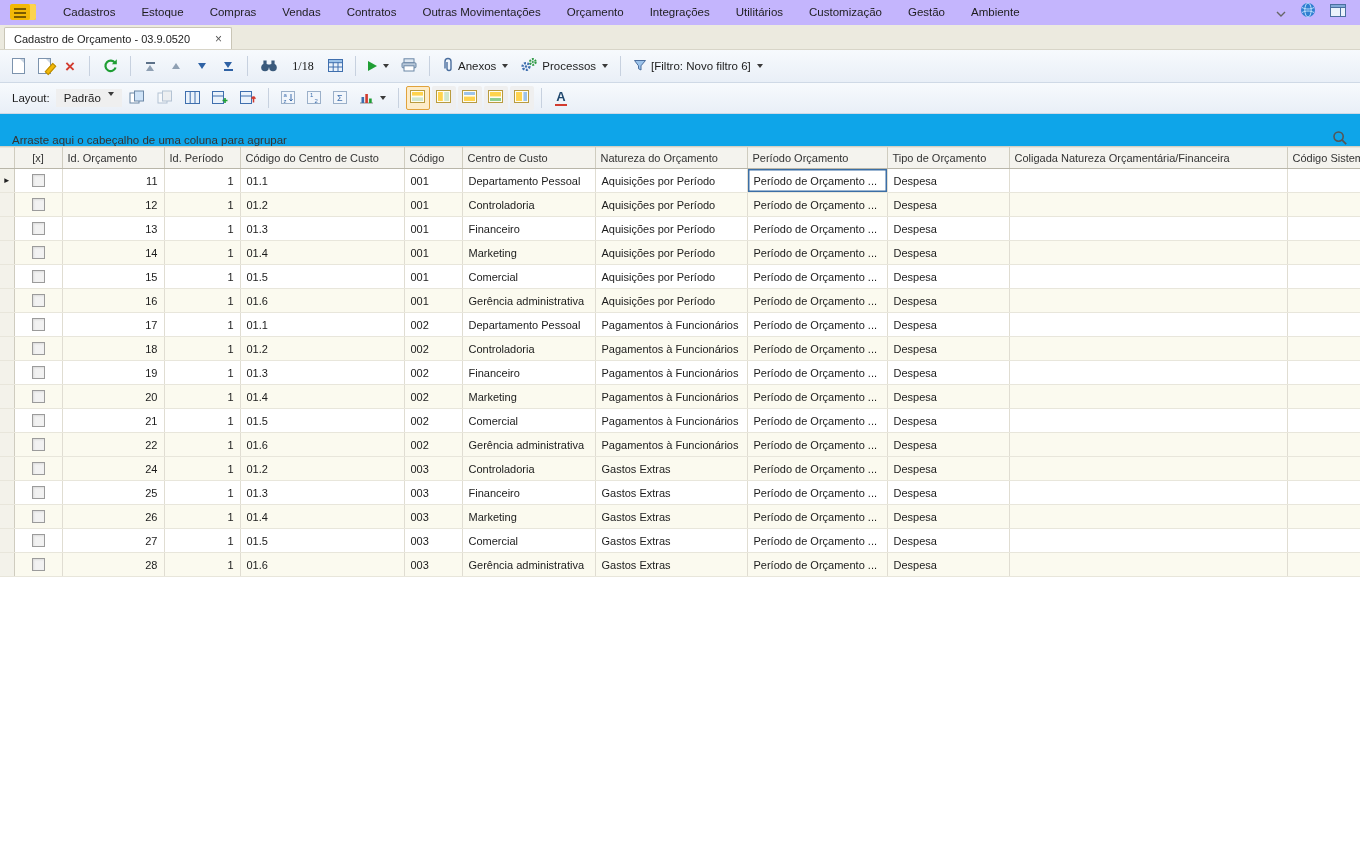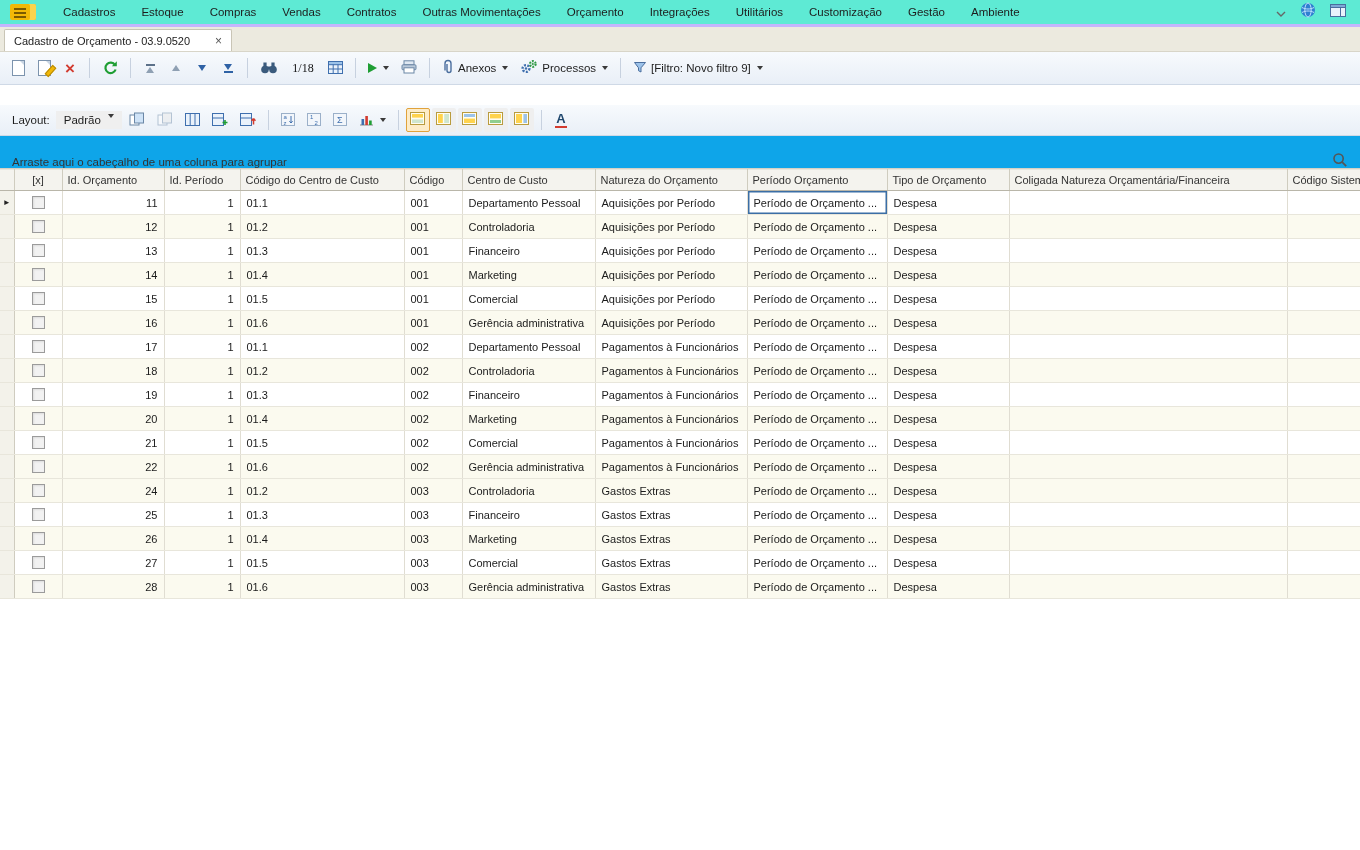--- a/index.html
+++ b/index.html
@@ -1,35 +1,35 @@
 <!DOCTYPE html>
 <html style="--accent: #2f62a5; --header-bg: #f4f3ee; --tabbar-bg: #eceadf; --row-alt: #fbfaef; --sel-border: #3b6ea5; --icon-green: #1f9e34; --icon-red: #d23b2f; --icon-yellow: #f2b807;"><head>
 <meta charset="utf-8">
 <style>
   html,body{margin:0;padding:0;background:#fff;}
   body{width:1360px;height:850px;overflow:hidden;font-family:"Liberation Sans",sans-serif;color:#222;}
   .app{width:1360px;height:850px;display:flex;flex-direction:column;background:#fff;}
 
   
-  .menubar{height:24px;display:flex;align-items:center;background:#5eead4;border-bottom:3px solid #c4b5fd;padding:0 6px;}
+  .menubar{height:24px;display:flex;align-items:center;background:#c4b5fd;border-bottom:1px solid #c4b5fd;padding:0 6px;}
   .app-icon{width:26px;height:16px;background:var(--icon-yellow,#f7b50c);border-radius:2px;margin:0 14px 0 4px;position:relative;box-shadow:inset -6px 0 0 #fcd34d;}
   .app-icon::before{content:"";position:absolute;left:4px;top:4px;width:12px;height:1.5px;background:#7a5a00;box-shadow:0 4px 0 #7a5a00,0 8px 0 #7a5a00;}
   .menu-items{display:flex;align-items:center;height:100%;}
   .menu-item{font-size:11.5px;color:#1d1d1d;padding:0 13px;line-height:24px;cursor:default;white-space:nowrap;}
   .menu-right{margin-left:auto;display:flex;align-items:center;gap:14px;padding-right:8px;}
 
   
   .tabbar{height:24px;background:var(--tabbar-bg,#eceadf);display:flex;align-items:flex-end;padding:0 0 0 4px;border-bottom:1px solid #d8d5c8;}
   .tab{height:21px;display:flex;align-items:center;gap:25px;background:#fff;border:1px solid #c9c5b6;border-bottom:none;border-radius:2px 2px 0 0;padding:0 9px;font-size:11px;color:#222;}
   .tab-close{font-size:12px;color:#555;line-height:1;cursor:default;}
 
   
   .toolbar{display:flex;align-items:center;background:linear-gradient(#f7fafd,#e9eff7);border-bottom:1px solid #cfd9e6;padding:0 6px;gap:2px;}
   .tb1{height:32px;}
-  .tb2{height:30px;margin-top:20px;}
+  .tb2{height:30px;}
   .icon-btn{background:none;border:1px solid transparent;border-radius:2px;display:inline-flex;align-items:center;justify-content:center;gap:4px;height:24px;min-width:24px;padding:1px 4px;font:inherit;font-size:11.5px;color:#1d1d1d;cursor:default;}
   .sep{width:1px;height:20px;background:#c7d1df;margin:0 5px;flex:none;}
   .caret{width:0;height:0;border-left:3.5px solid transparent;border-right:3.5px solid transparent;border-top:4px solid #3a3a3a;margin-left:2px;}
   .counter{font-size:12px;color:#111;padding:0 4px;min-width:28px;text-align:center;font-family:Liberation Serif, serif;}
 
   
   .ic-page{width:11px;height:14px;background:#fff;border:1px solid #7c93ad;position:relative;}
   .ic-page::before{content:"";position:absolute;top:0;right:0;border-left:4px solid transparent;border-top:4px solid #c8d4e2;}
   .ic-pencil{position:absolute;width:3px;height:10px;background:var(--icon-yellow,#f2b807);border:1px solid #b98b06;right:-3px;bottom:-2px;transform:rotate(42deg);}
   .x-glyph{font-size:17px;font-weight:bold;color:var(--icon-red,#d23b2f);line-height:1;}
@@ -202,21 +202,21 @@
             <circle cx="12.8" cy="5" r="1" fill="#2f9a44"></circle>
           </svg></span>
         <span>Processos</span>
         <span class="caret"></span>
       </button>
     <span class="sep"></span>
     <button class="icon-btn">
         <span><svg width="14" height="13">
             <path d="M1.5 1.5h11L8 6.8V11L5.5 9.7V6.8z" fill="#9cc3ea" stroke="#4a6e9e"></path>
           </svg></span>
-        <span>[Filtro: Novo filtro 9]</span>
+        <span>[Filtro: Novo filtro 6]</span>
         <span class="caret"></span>
       </button>
   </div>
 
   <div class="toolbar tb2">
     <span class="tb-label">Layout:</span>
     <button class="dd">
         <span>Padrão</span>
         <span class="caret"></span>
       </button>

